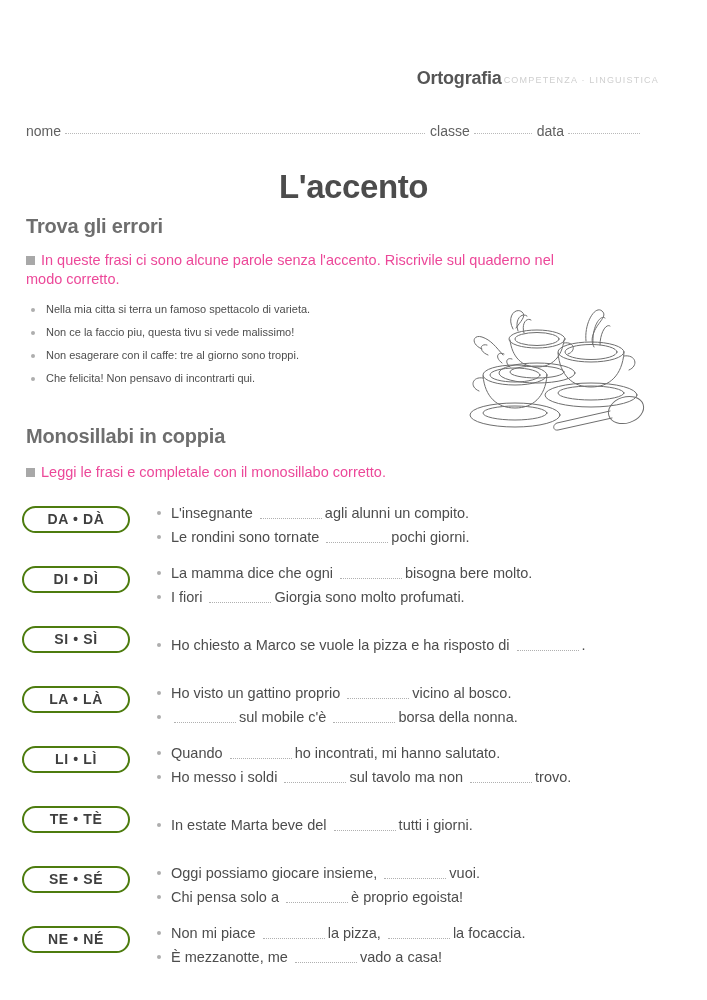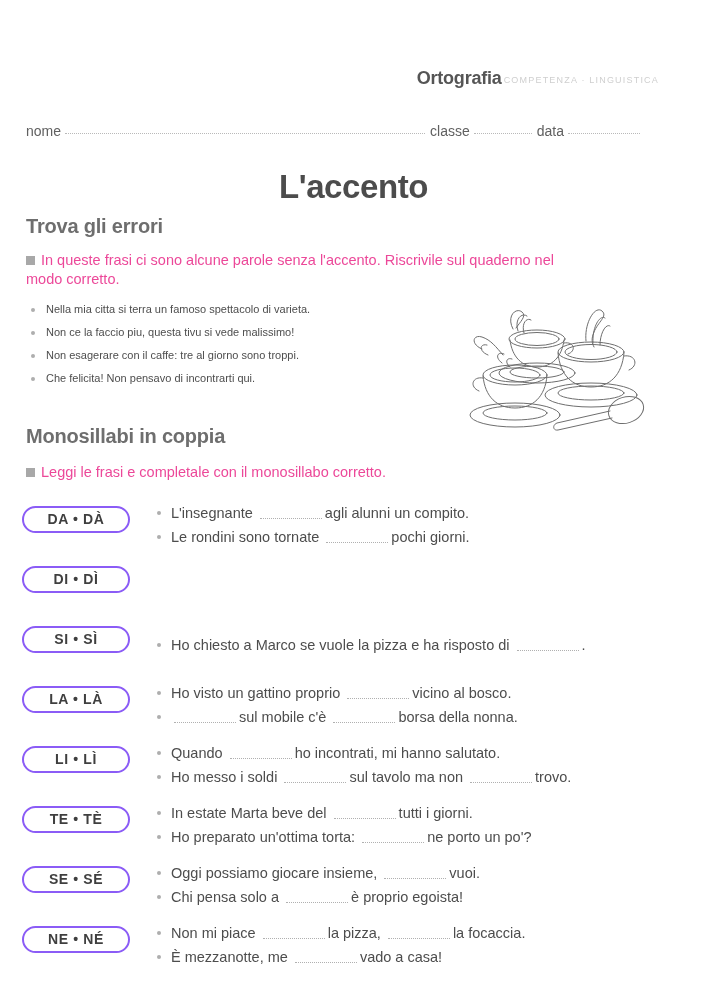--- a/index.html
+++ b/index.html
@@ -162,21 +162,21 @@
   }
   .ex-row {
     display: flex;
     align-items: center;
     height: 60px;
   }
   .pill {
     flex: 0 0 auto;
     width: 108px;
     height: 27px;
-    border: 2px solid #8b5cf6;
+    border: 2px solid #4d7c0f;
     border-radius: 14px;
     display: flex;
     align-items: center;
     justify-content: center;
     font-family: "Liberation Sans Narrow", "Liberation Sans", sans-serif;
     font-size: 14px;
     font-weight: 700;
     color: #3f3f3f;
     letter-spacing: 0.6px;
     box-sizing: border-box;
@@ -299,20 +299,24 @@
 <div class="exercises" id="ex-rows">
     <div class="ex-row">
       <div class="pill">DA • DÀ</div>
       <ul class="ex-sentences">
         <li><span>L'insegnante</span> <span class="blank b-sm"></span><span>agli alunni un compito.</span> </li>
         <li><span>Le rondini sono tornate</span> <span class="blank b-sm"></span><span>pochi giorni.</span> </li>
       </ul>
     </div>
     <div class="ex-row">
       <div class="pill">DI • DÌ</div>
+      <ul class="ex-sentences">
+        <li><span>La mamma dice che ogni</span> <span class="blank b-sm"></span><span>bisogna bere molto.</span> </li>
+        <li><span>I fiori</span> <span class="blank b-sm"></span><span>Giorgia sono molto profumati.</span> </li>
+      </ul>
     </div>
     <div class="ex-row">
       <div class="pill">SI • SÌ</div>
       <ul class="ex-sentences">
         <li><span>Ho chiesto a Marco se vuole la pizza e ha risposto di</span> <span class="blank b-sm"></span><span>.</span> </li>
       </ul>
     </div>
     <div class="ex-row">
       <div class="pill">LA • LÀ</div>
       <ul class="ex-sentences">
@@ -324,21 +328,20 @@
       <div class="pill">LI • LÌ</div>
       <ul class="ex-sentences">
         <li><span>Quando</span> <span class="blank b-sm"></span><span>ho incontrati, mi hanno salutato.</span> </li>
         <li><span>Ho messo i soldi</span> <span class="blank b-sm"></span><span>sul tavolo ma non</span> <span class="blank b-sm"></span><span>trovo.</span> </li>
       </ul>
     </div>
     <div class="ex-row">
       <div class="pill">TE • TÈ</div>
       <ul class="ex-sentences">
         <li><span>In estate Marta beve del</span> <span class="blank b-sm"></span><span>tutti i giorni.</span> </li>
-        <li><span>Ho preparato un'ottima torta:</span> <span class="blank b-sm"></span><span>ne porto un po'?</span> </li>
       </ul>
     </div>
     <div class="ex-row">
       <div class="pill">SE • SÉ</div>
       <ul class="ex-sentences">
         <li><span>Oggi possiamo giocare insieme,</span> <span class="blank b-sm"></span><span>vuoi.</span> </li>
         <li><span>Chi pensa solo a</span> <span class="blank b-sm"></span><span>è proprio egoista!</span> </li>
       </ul>
     </div>
     <div class="ex-row">

